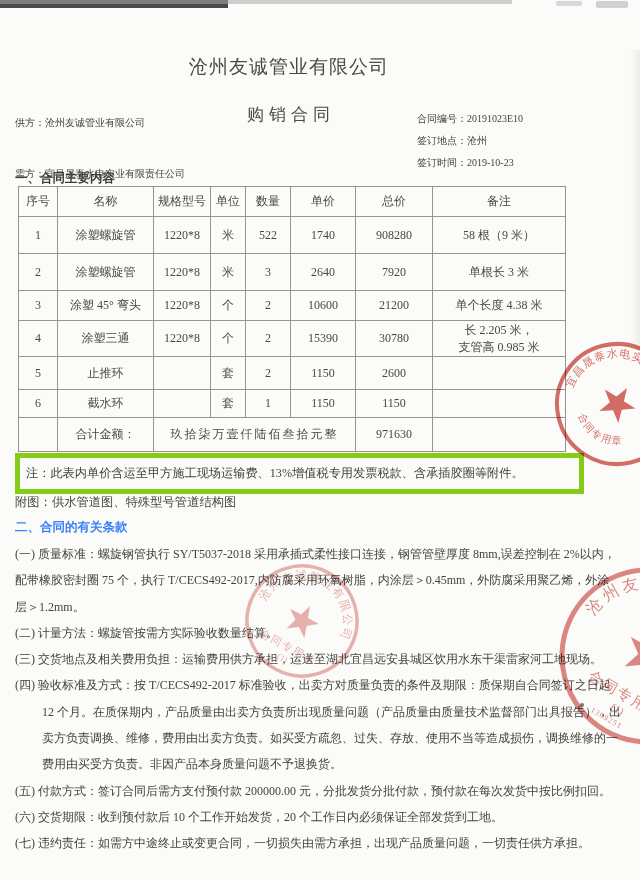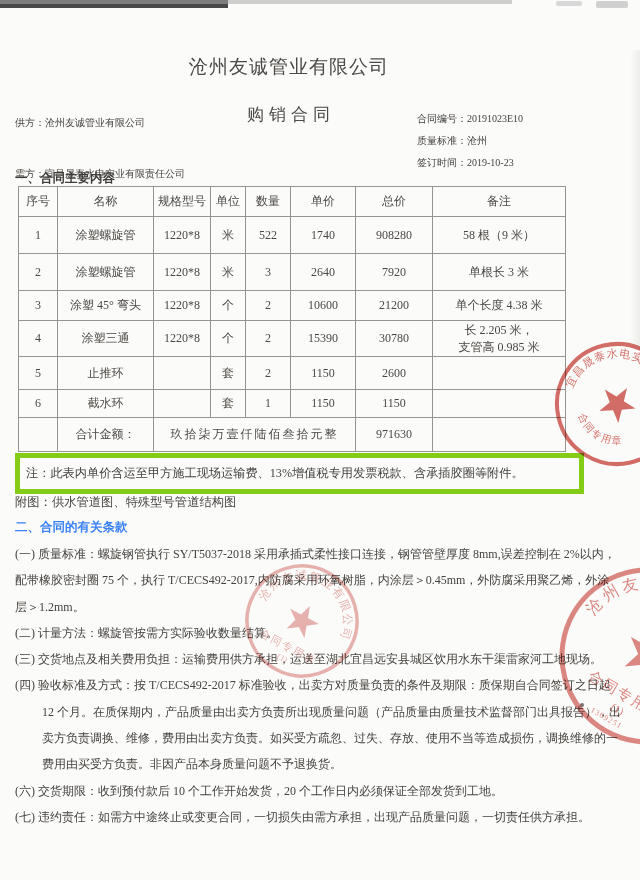--- a/index.html
+++ b/index.html
@@ -56,21 +56,21 @@
 <div class="abs smudge-a"></div>
 <div class="abs smudge-b"></div>
 <div class="abs edge-right"></div>
 <div class="abs ink-dot"></div>
 
 <div class="abs company-title">沧州友诚管业有限公司</div>
 <div class="abs doc-title">购销合同</div>
 <div class="abs line supplier">供方：沧州友诚管业有限公司</div>
 <div class="abs line buyer">需方：宜昌晟泰水电实业有限责任公司</div>
 <div class="abs line meta1">合同编号：20191023E10</div>
-<div class="abs line meta2">质量标准：沧州</div>
+<div class="abs line meta2">签订地点：沧州</div>
 <div class="abs line meta3">签订时间：2019-10-23</div>
 <div class="abs s1-heading">一、合同主要内容</div>
 
 <div class="abs items-table-wrap">
   <table>
     <colgroup>
       <col style="width:39px">
         <col style="width:96px">
         <col style="width:57px">
         <col style="width:35px">
@@ -175,20 +175,21 @@
 <div class="abs clauses">
     <div class="cl">(一) 质量标准：螺旋钢管执行 SY/T5037-2018 采用承插式柔性接口连接，钢管管壁厚度 8mm,误差控制在 2%以内，</div>
     <div class="cl">配带橡胶密封圈 75 个，执行 T/CECS492-2017,内防腐采用环氧树脂，内涂层＞0.45mm，外防腐采用聚乙烯，外涂</div>
     <div class="cl">层＞1.2mm。</div>
     <div class="cl">(二) 计量方法：螺旋管按需方实际验收数量结算。</div>
     <div class="cl">(三) 交货地点及相关费用负担：运输费用供方承担，运送至湖北宜昌远安县城区饮用水东干渠雷家河工地现场。</div>
     <div class="cl">(四) 验收标准及方式：按 T/CECS492-2017 标准验收，出卖方对质量负责的条件及期限：质保期自合同签订之日起</div>
     <div class="cl ind">12 个月。在质保期内，产品质量由出卖方负责所出现质量问题（产品质量由质量技术监督部门出具报告），出</div>
     <div class="cl ind">卖方负责调换、维修，费用由出卖方负责。如买受方疏忽、过失、存放、使用不当等造成损伤，调换维修的一</div>
     <div class="cl ind">费用由买受方负责。非因产品本身质量问题不予退换货。</div>
+    <div class="cl">(五) 付款方式：签订合同后需方支付预付款 200000.00 元，分批发货分批付款，预付款在每次发货中按比例扣回。</div>
     <div class="cl">(六) 交货期限：收到预付款后 10 个工作开始发货，20 个工作日内必须保证全部发货到工地。</div>
     <div class="cl">(七) 违约责任：如需方中途终止或变更合同，一切损失由需方承担，出现产品质量问题，一切责任供方承担。</div>
   </div>
 
 <svg class="stamp st-buyer" width="150" height="150" viewBox="-75 -75 150 150">
   <g transform="rotate(32)" fill="#cc4a42" stroke="none">
     <circle r="60" fill="none" stroke="#cc4a42" stroke-width="4"></circle>
     <defs>
       <path id="pA-top" d="M -45.4,12.2 A 47,47 0 1 1 45.4,12.2" fill="none"></path>
       <path id="pA-bot" d="M -30.6,25.7 A 40,40 0 0 0 30.6,25.7" fill="none"></path>

